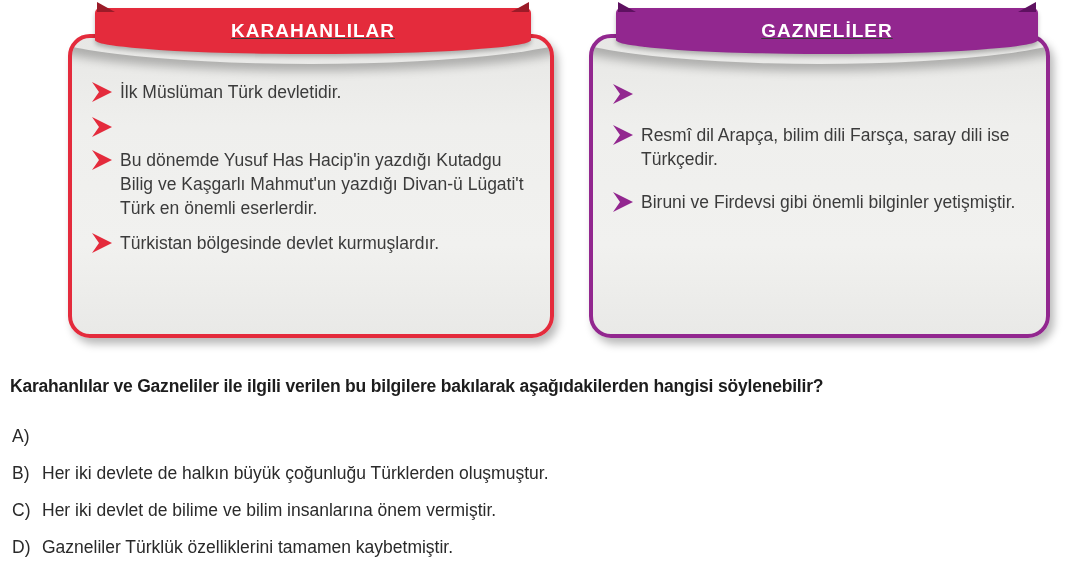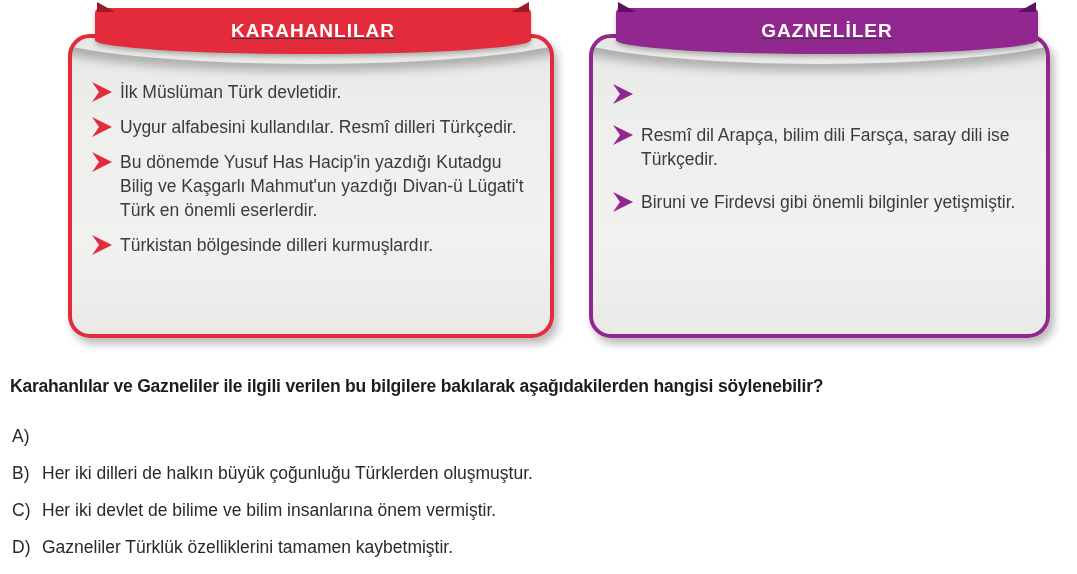--- a/index.html
+++ b/index.html
@@ -76,33 +76,32 @@
       <div class="bullet">
         <svg width="20" height="20" viewBox="0 0 20 20">
             <polygon points="0,0 20,10 0,20 7,10" fill="#e42b3c"></polygon>
           </svg>
         <span class="bullet-text">İlk Müslüman Türk devletidir.</span>
       </div>
       <div class="bullet">
         <svg width="20" height="20" viewBox="0 0 20 20">
             <polygon points="0,0 20,10 0,20 7,10" fill="#e42b3c"></polygon>
           </svg>
-        <span class="bullet-text">Uygur alfabesini kullandılar. Resmî dilleri Türkçedir.</span>
       </div>
       <div class="bullet">
         <svg width="20" height="20" viewBox="0 0 20 20">
             <polygon points="0,0 20,10 0,20 7,10" fill="#e42b3c"></polygon>
           </svg>
         <span class="bullet-text">Bu dönemde Yusuf Has Hacip'in yazdığı Kutadgu Bilig ve Kaşgarlı Mahmut'un yazdığı Divan-ü Lügati't Türk en önemli eserlerdir.</span>
       </div>
       <div class="bullet">
         <svg width="20" height="20" viewBox="0 0 20 20">
             <polygon points="0,0 20,10 0,20 7,10" fill="#e42b3c"></polygon>
           </svg>
-        <span class="bullet-text">Türkistan bölgesinde dilleri kurmuşlardır.</span>
+        <span class="bullet-text">Türkistan bölgesinde devlet kurmuşlardır.</span>
       </div>
 
     </div>
   </div>
   <div class="banner red-b">
     <span class="fold fold-l"></span>
     <span class="fold fold-r"></span>
     <span class="banner-title">KARAHANLILAR</span>
   </div>
 </div>
@@ -140,21 +139,21 @@
 </div>
 
 <div class="question">Karahanlılar ve Gazneliler ile ilgili verilen bu bilgilere bakılarak aşağıdakilerden hangisi söylenebilir?</div>
 
 <div class="options">
   <div class="option">
     <span class="opt-letter">A)</span>
   </div>
   <div class="option">
     <span class="opt-letter">B)</span>
-    <span class="opt-text">Her iki dilleri de halkın büyük çoğunluğu Türklerden oluşmuştur.</span>
+    <span class="opt-text">Her iki devlete de halkın büyük çoğunluğu Türklerden oluşmuştur.</span>
   </div>
   <div class="option">
     <span class="opt-letter">C)</span>
     <span class="opt-text">Her iki devlet de bilime ve bilim insanlarına önem vermiştir.</span>
   </div>
   <div class="option">
     <span class="opt-letter">D)</span>
     <span class="opt-text">Gazneliler Türklük özelliklerini tamamen kaybetmiştir.</span>
   </div>
 </div>

